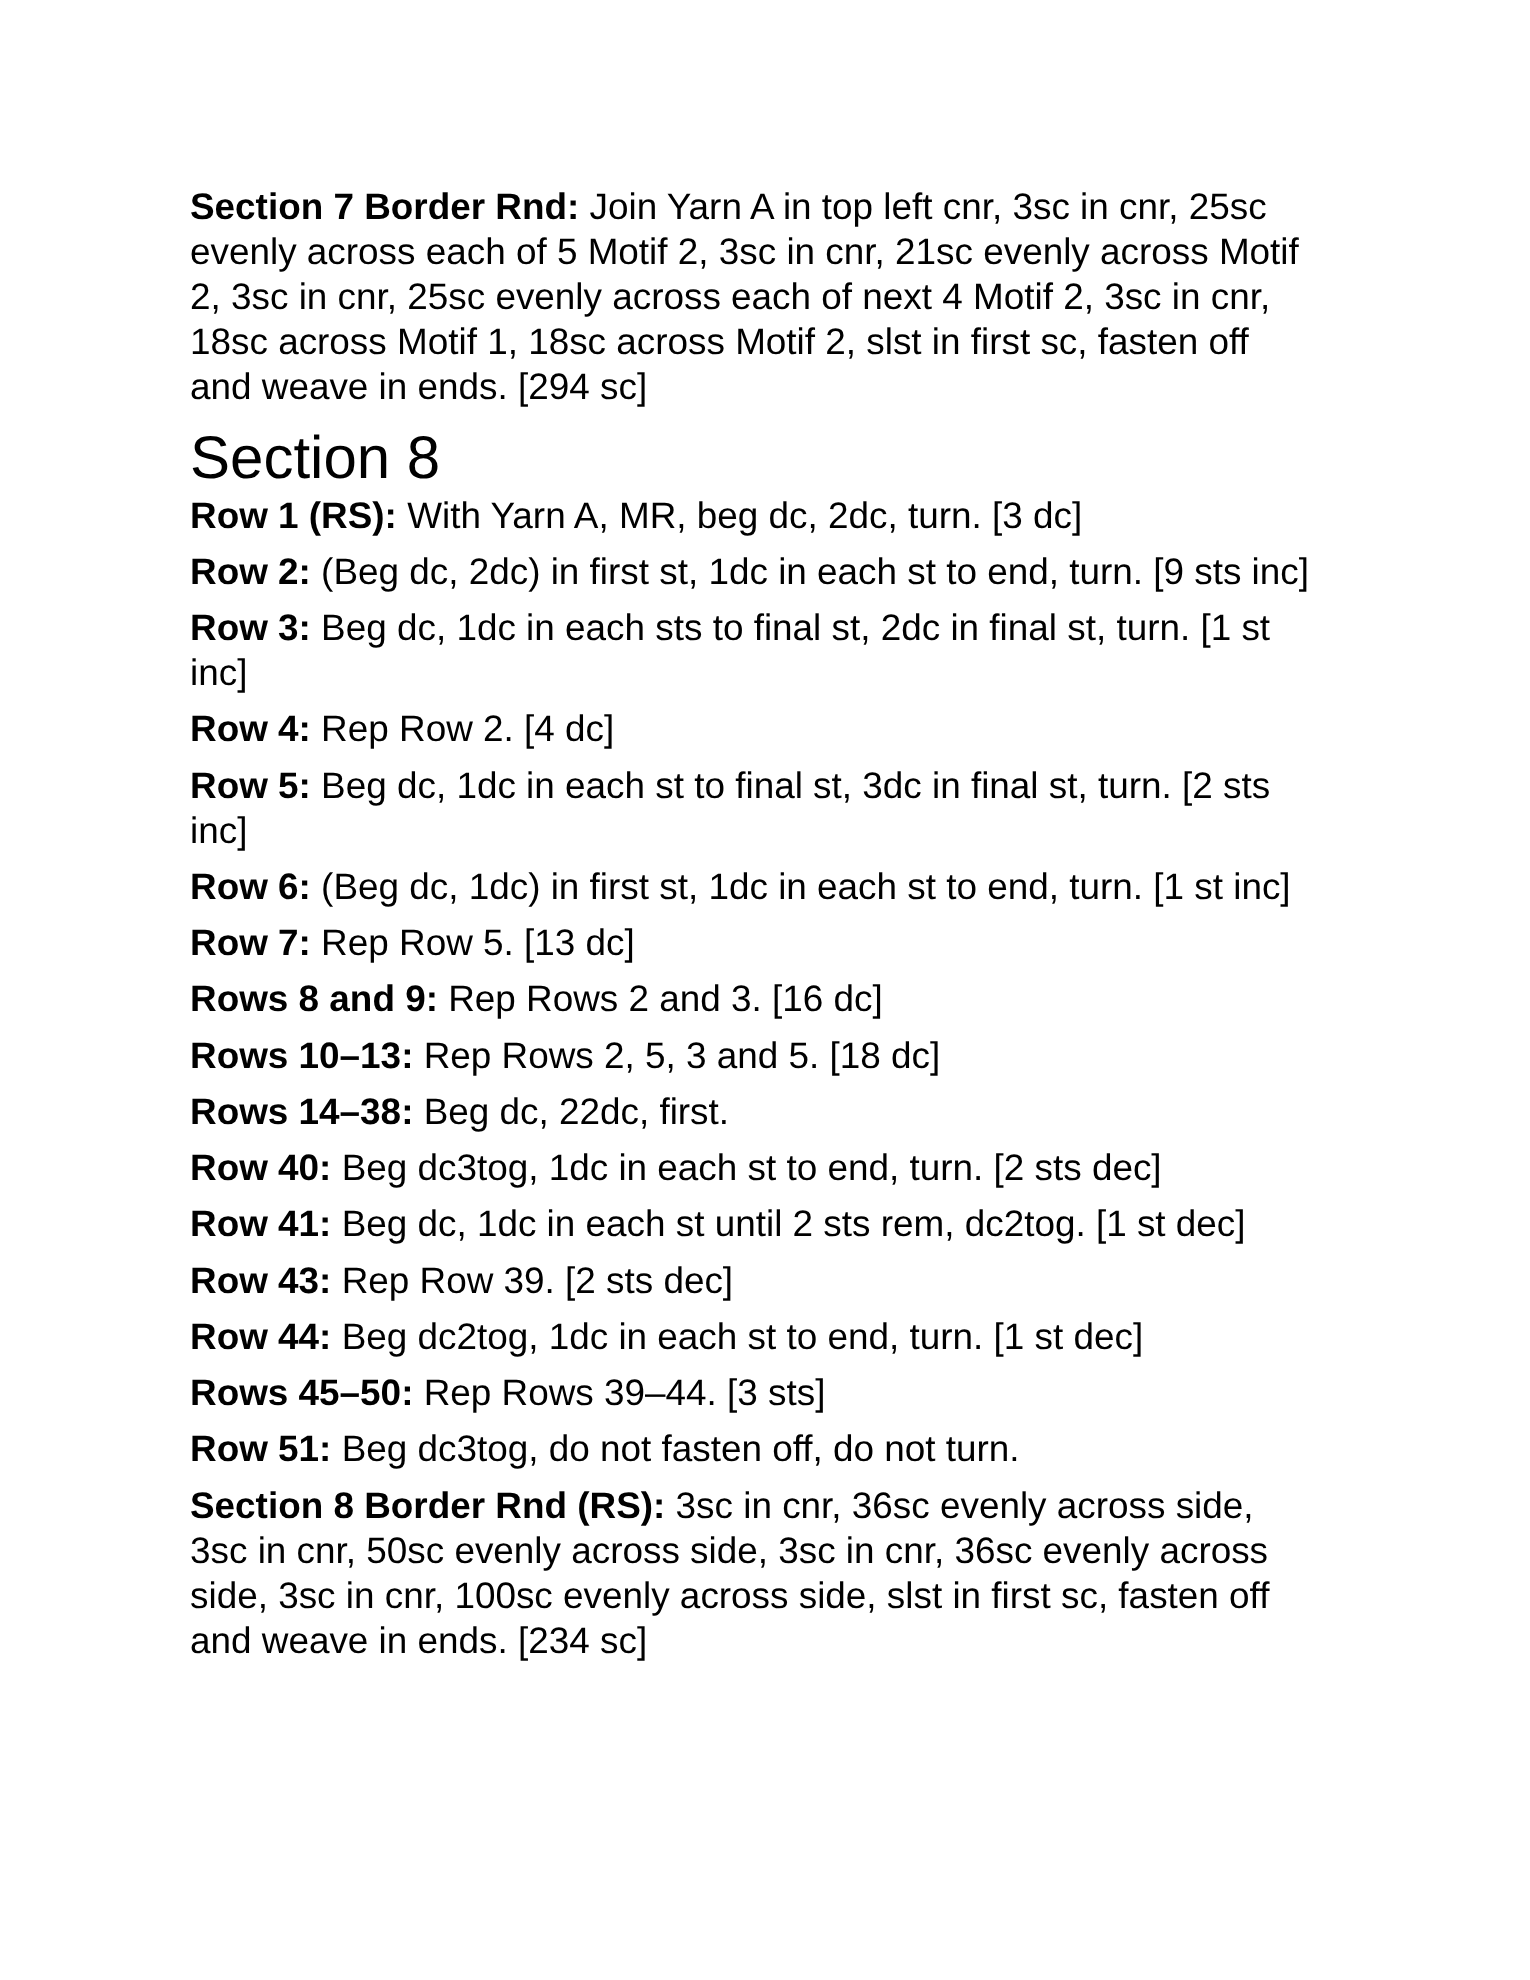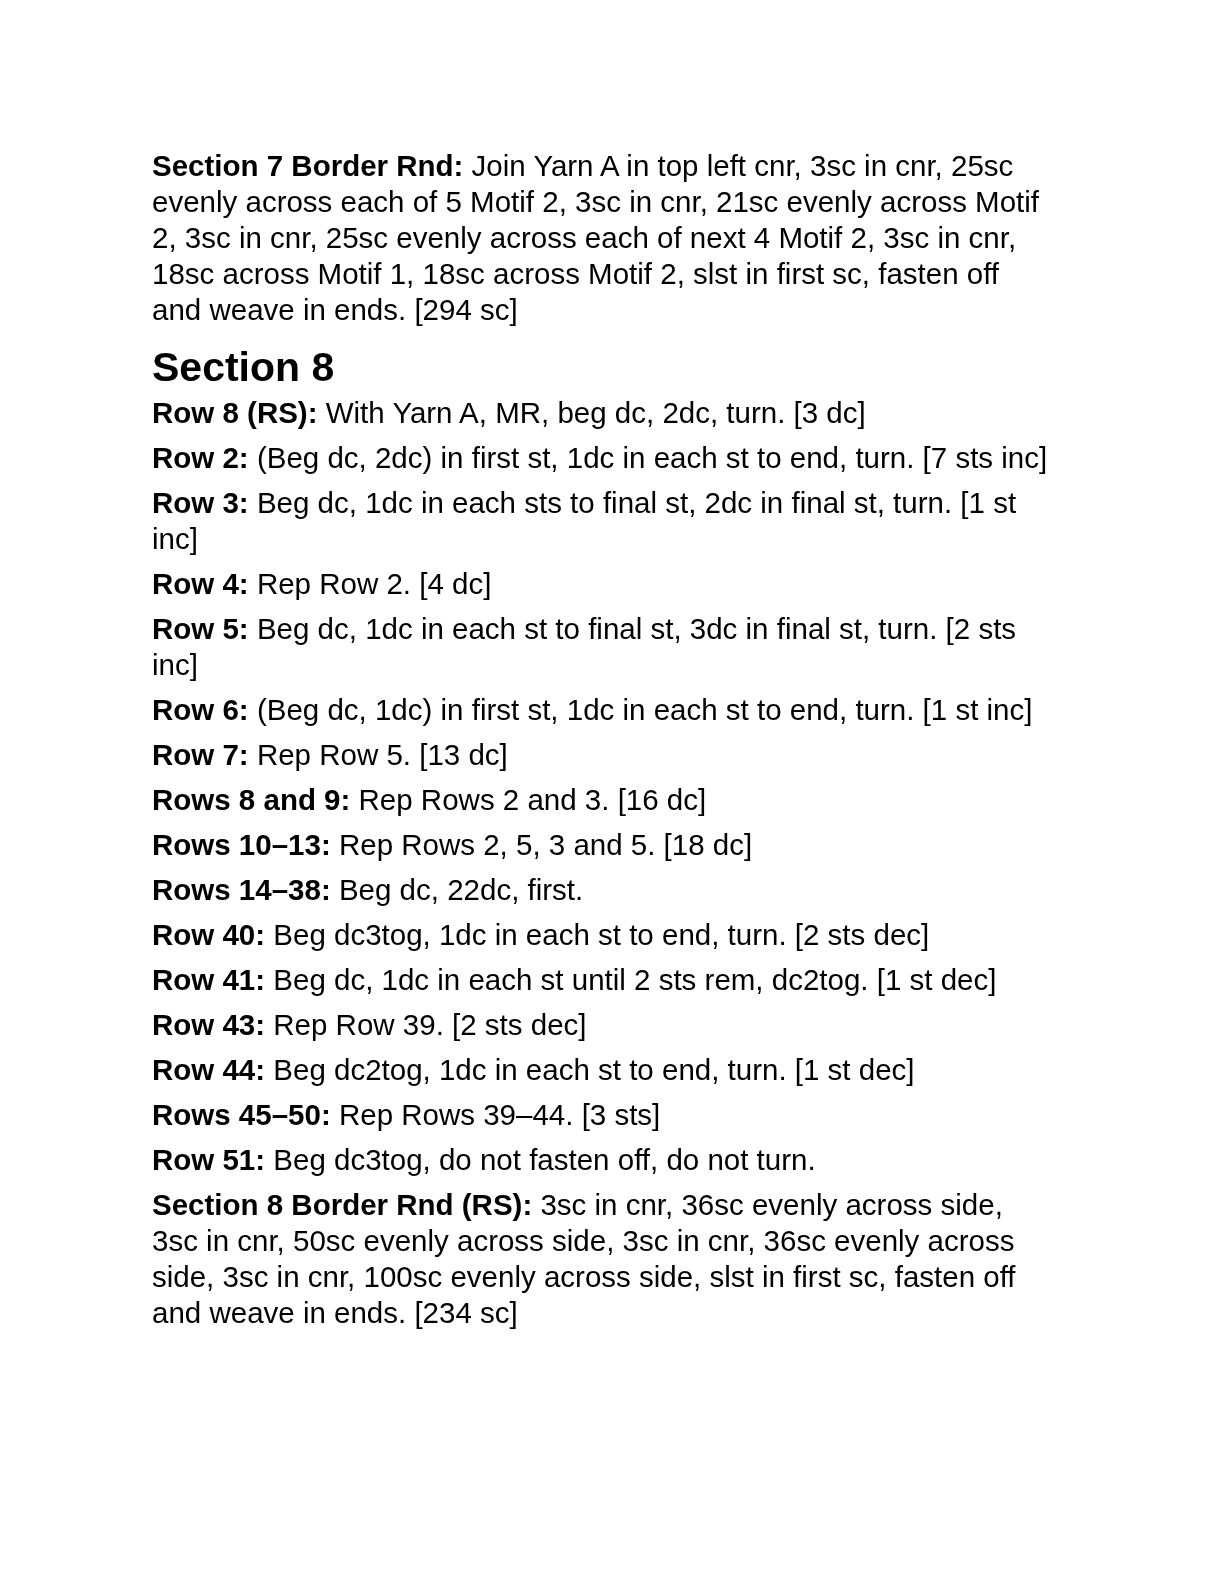--- a/index.html
+++ b/index.html
@@ -27,39 +27,39 @@
     margin: 0 0 9px 0;
     font-size: 29.5px;
     line-height: 36px;
     letter-spacing: 0;
     word-spacing: 0;
   }
   .para .lbl {
     font-weight: bold;
   }
   .heading {
-    font-size: 41px;
+    font-size: 48px;
     line-height: 42px;
-    font-weight: bold;
+    font-weight: normal;
     margin: 18px 0 7px 0;
   }
 </style>
 </head>
 <body>
 
 <div class="page">
   <div class="content">
 
     <p class="para"><b class="lbl">Section 7 Border Rnd:</b><span> Join Yarn A in top left cnr, 3sc in cnr, 25sc evenly across each of 5 Motif 2, 3sc in cnr, 21sc evenly across Motif 2, 3sc in cnr, 25sc evenly across each of next 4 Motif 2, 3sc in cnr, 18sc across Motif 1, 18sc across Motif 2, slst in first sc, fasten off and weave in ends. [294 sc]</span></p>
 
     <h2 class="heading">Section 8</h2>
 
-    <p class="para"><b class="lbl">Row 8 (RS):</b><span> With Yarn A, MR, beg dc, 2dc, turn. [3 dc]</span></p>
+    <p class="para"><b class="lbl">Row 1 (RS):</b><span> With Yarn A, MR, beg dc, 2dc, turn. [3 dc]</span></p>
 
-    <p class="para"><b class="lbl">Row 2:</b><span> (Beg dc, 2dc) in first st, 1dc in each st to end, turn. [7 sts inc]</span></p>
+    <p class="para"><b class="lbl">Row 2:</b><span> (Beg dc, 2dc) in first st, 1dc in each st to end, turn. [9 sts inc]</span></p>
 
     <p class="para"><b class="lbl">Row 3:</b><span> Beg dc, 1dc in each sts to final st, 2dc in final st, turn. [1 st inc]</span></p>
 
     <p class="para"><b class="lbl">Row 4:</b><span> Rep Row 2. [4 dc]</span></p>
 
     <p class="para"><b class="lbl">Row 5:</b><span> Beg dc, 1dc in each st to final st, 3dc in final st, turn. [2 sts inc]</span></p>
 
     <p class="para"><b class="lbl">Row 6:</b><span> (Beg dc, 1dc) in first st, 1dc in each st to end, turn. [1 st inc]</span></p>
 
     <p class="para"><b class="lbl">Row 7:</b><span> Rep Row 5. [13 dc]</span></p>

